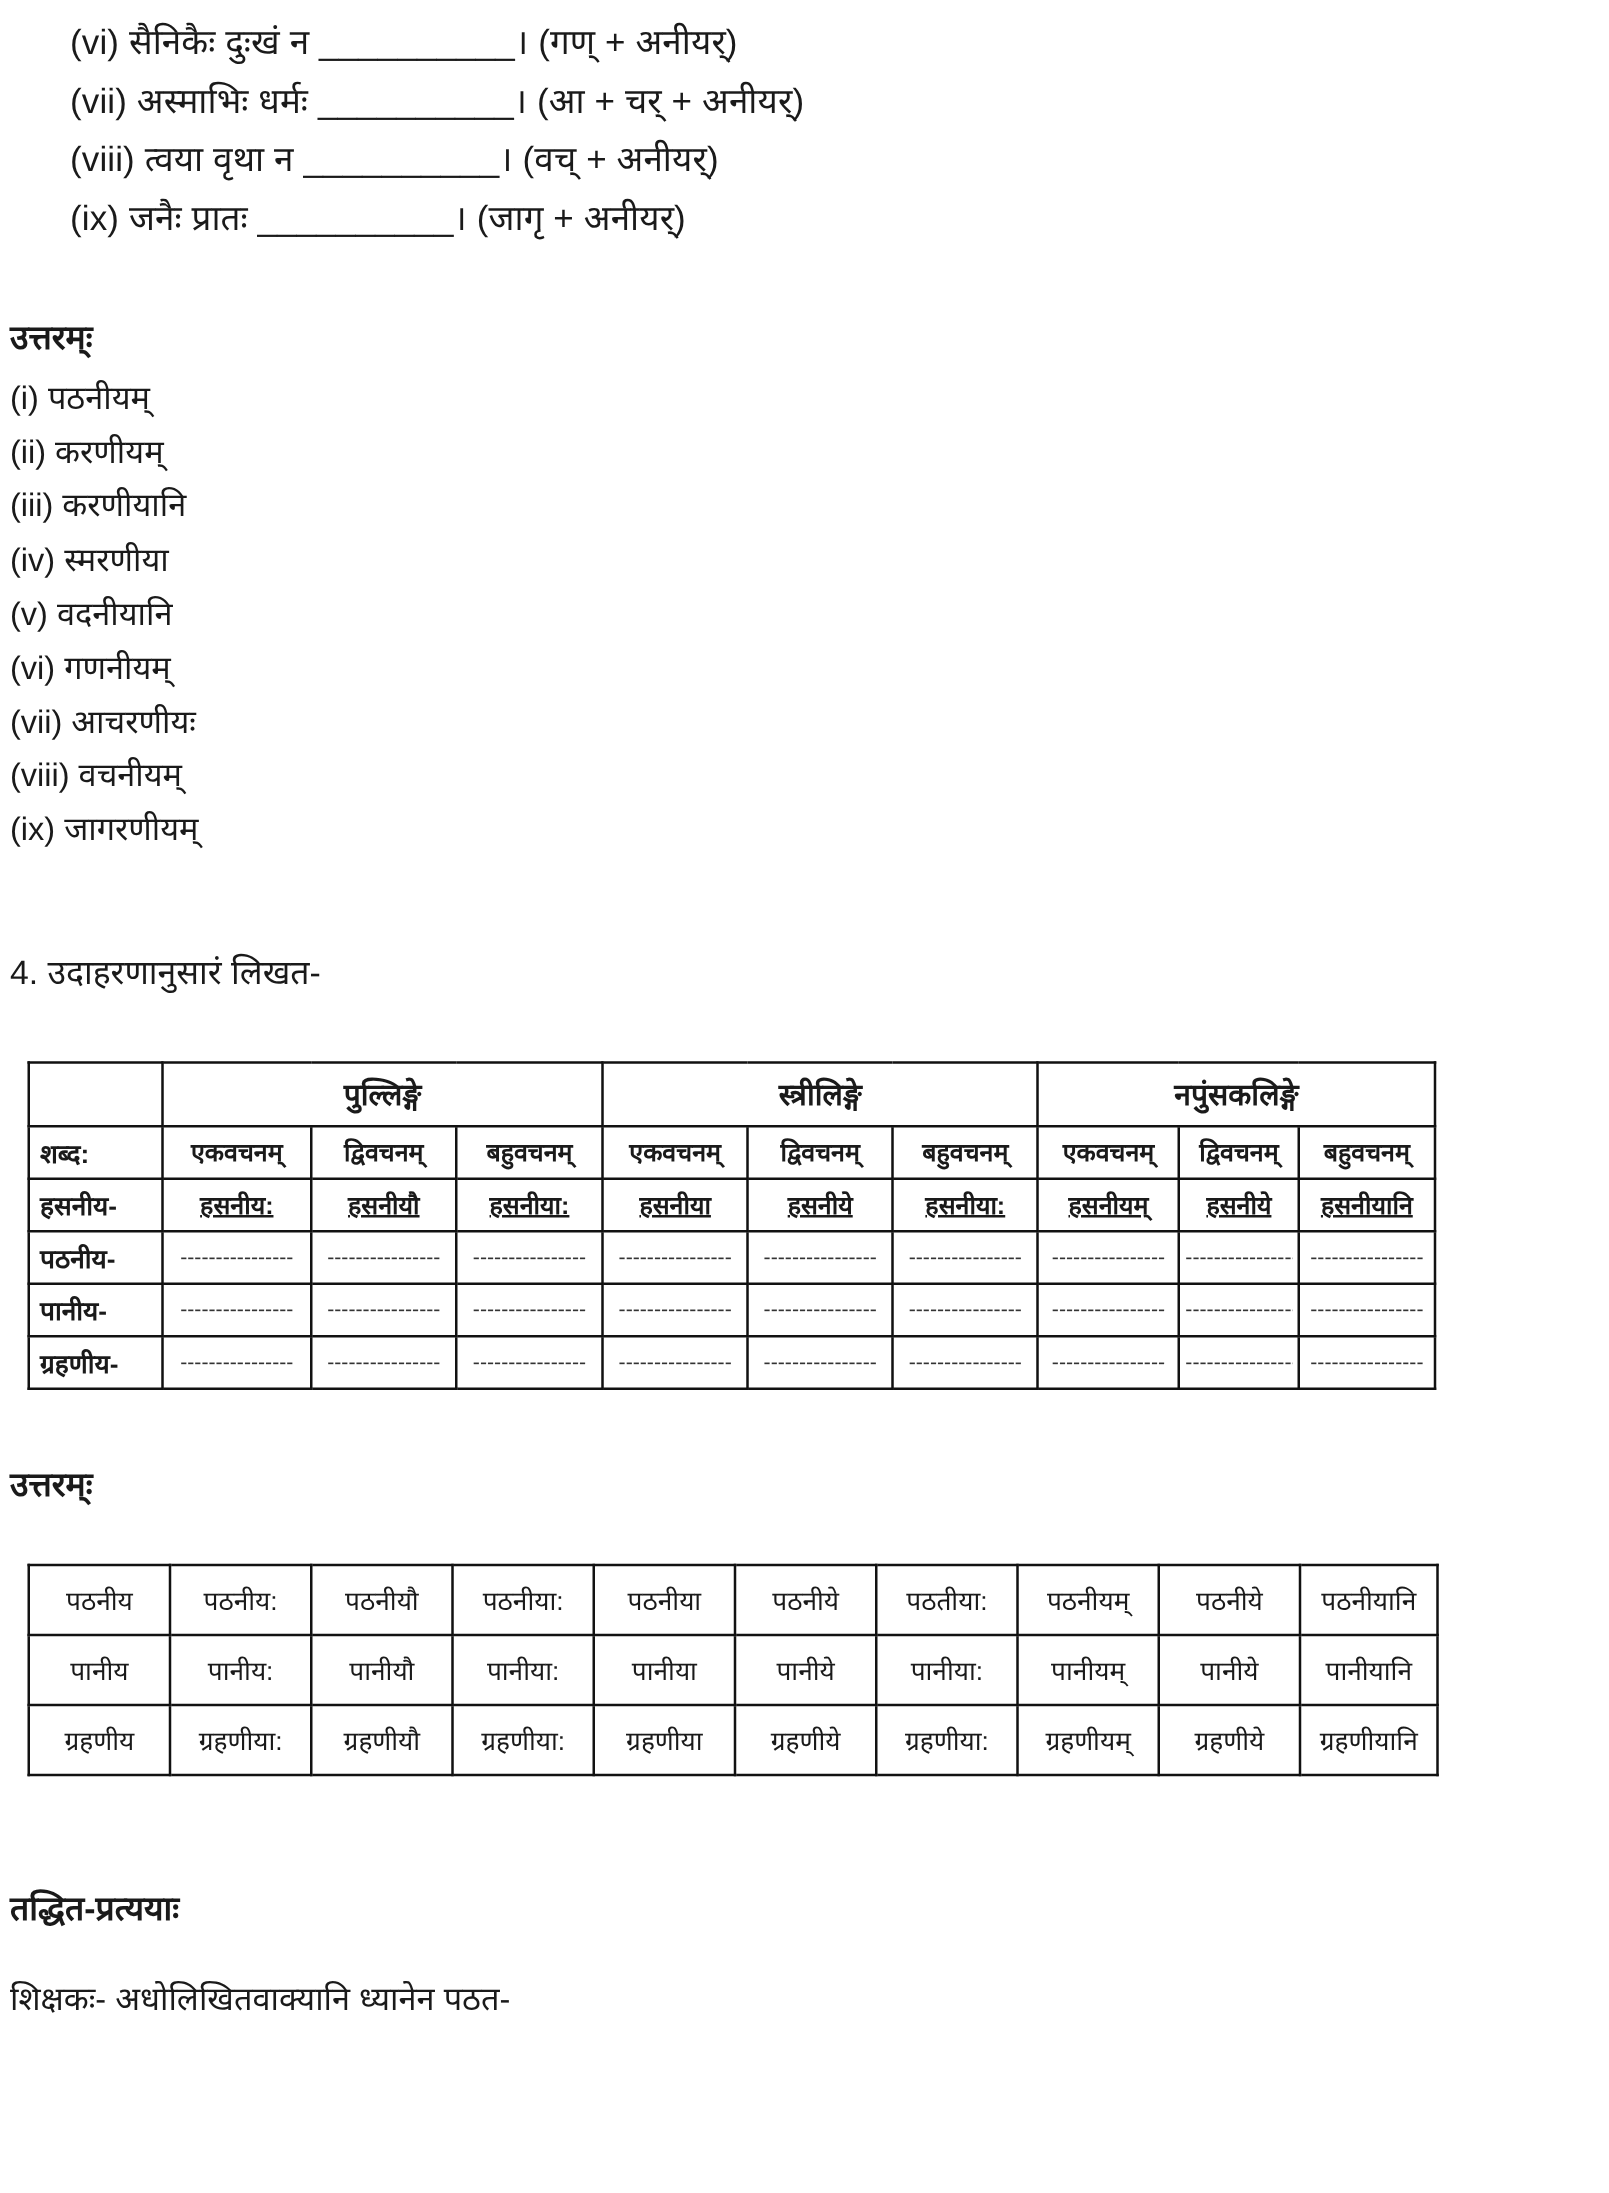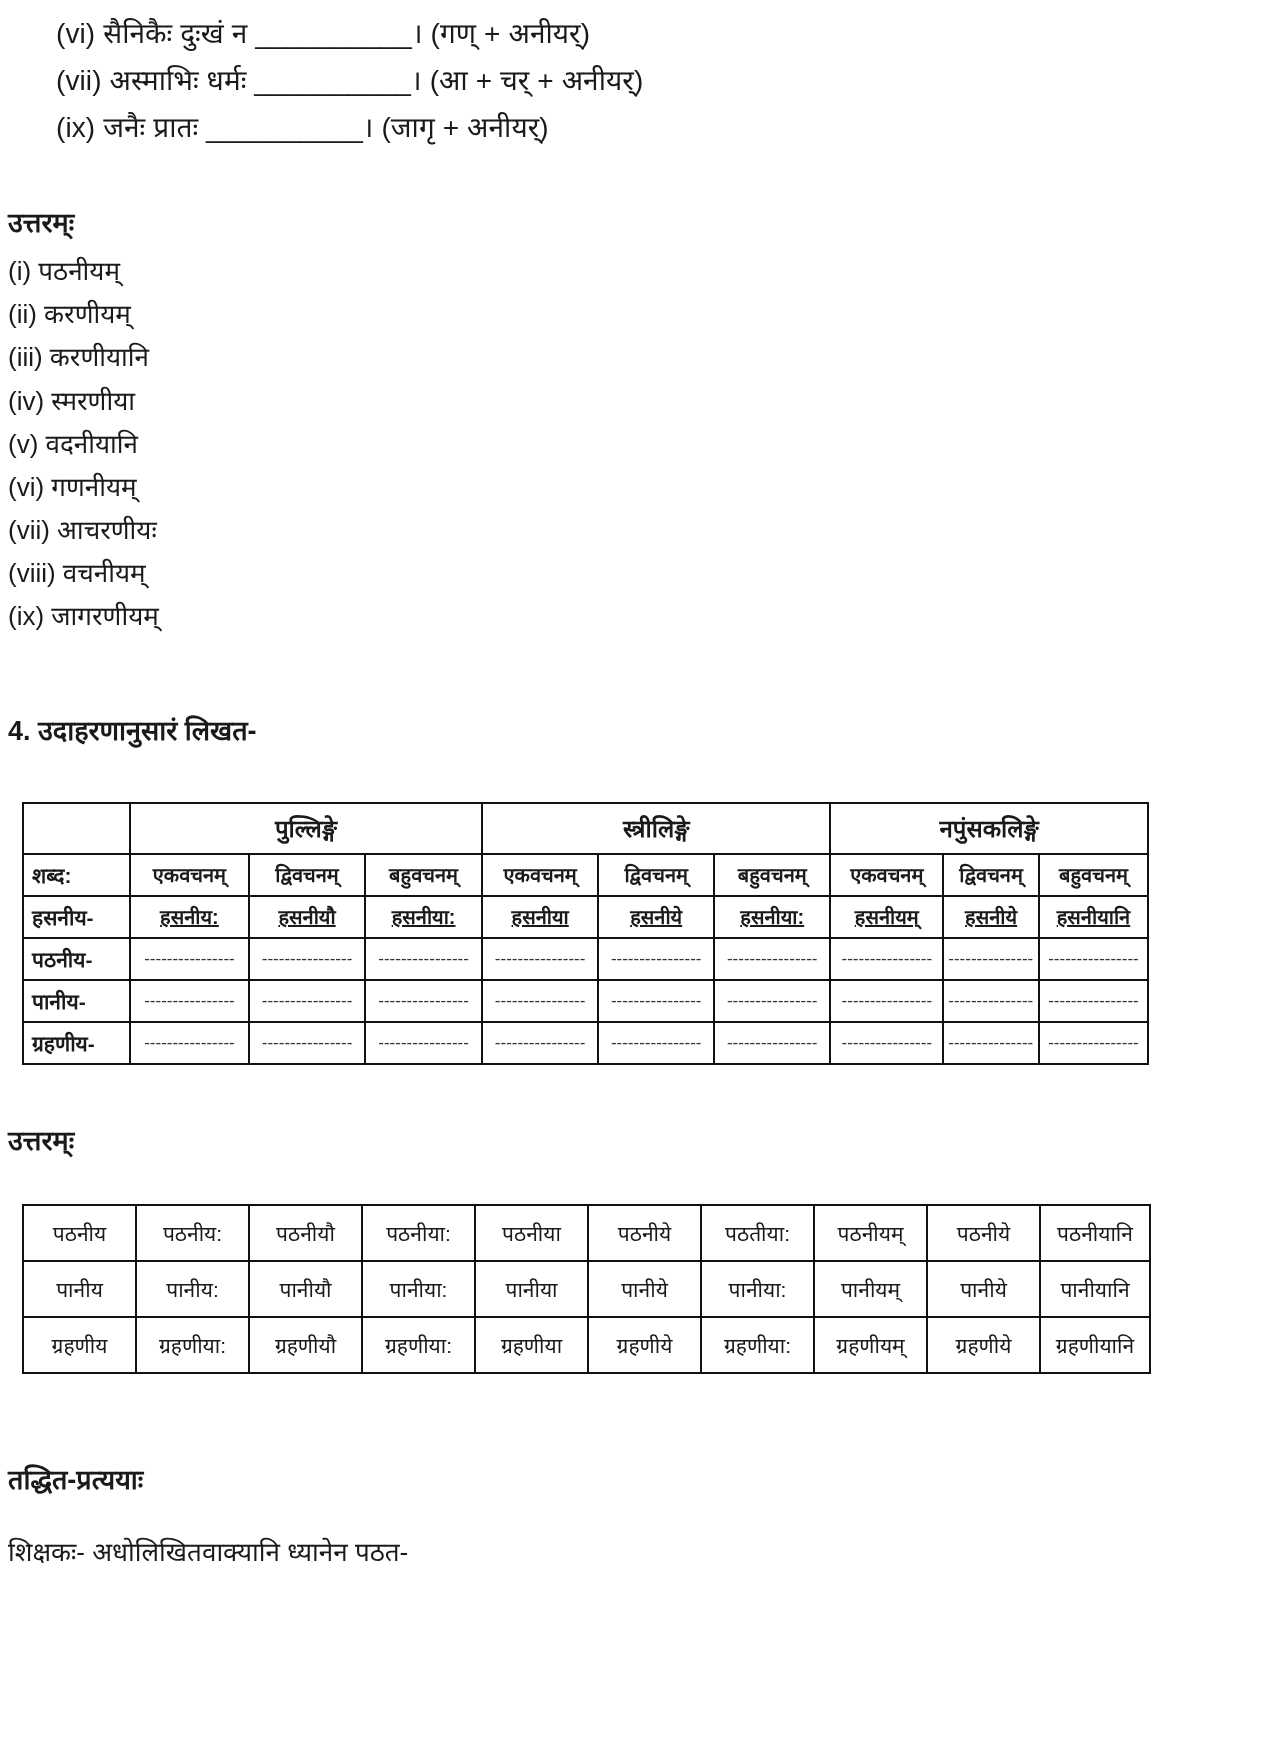--- a/index.html
+++ b/index.html
@@ -30,21 +30,21 @@
     font-weight: bold;
     margin: 52px 0 10px 0;
   }
   .ans-line {
     font-size: 26px;
     line-height: 1.66;
     white-space: pre;
   }
   .q-head {
     font-size: 27px;
-    font-weight: bold;
+    font-weight: normal;
     margin: 72px 0 0 0;
   }
   table {
     border-collapse: collapse;
     font-size: 20px;
   }
   
   .decl-table {
     margin: 54px 1px 0 14px;
     width: 1127px;
@@ -119,20 +119,21 @@
   }
 </style>
 </head>
 <body>
 
 <div class="page">
 
   <div>
     <div class="q-line">(vi) सैनिकैः दुःखं न __________। (गण् + अनीयर्)</div>
     <div class="q-line">(vii) अस्माभिः धर्मः __________। (आ + चर् + अनीयर्)</div>
+    <div class="q-line">(viii) त्वया वृथा न __________। (वच् + अनीयर्)</div>
     <div class="q-line">(ix) जनैः प्रातः __________। (जागृ + अनीयर्)</div>
   </div>
 
   <div class="section-head">उत्तरम्ः</div>
 
   <div>
     <div class="ans-line">(i) पठनीयम्</div>
     <div class="ans-line">(ii) करणीयम्</div>
     <div class="ans-line">(iii) करणीयानि</div>
     <div class="ans-line">(iv) स्मरणीया</div>

